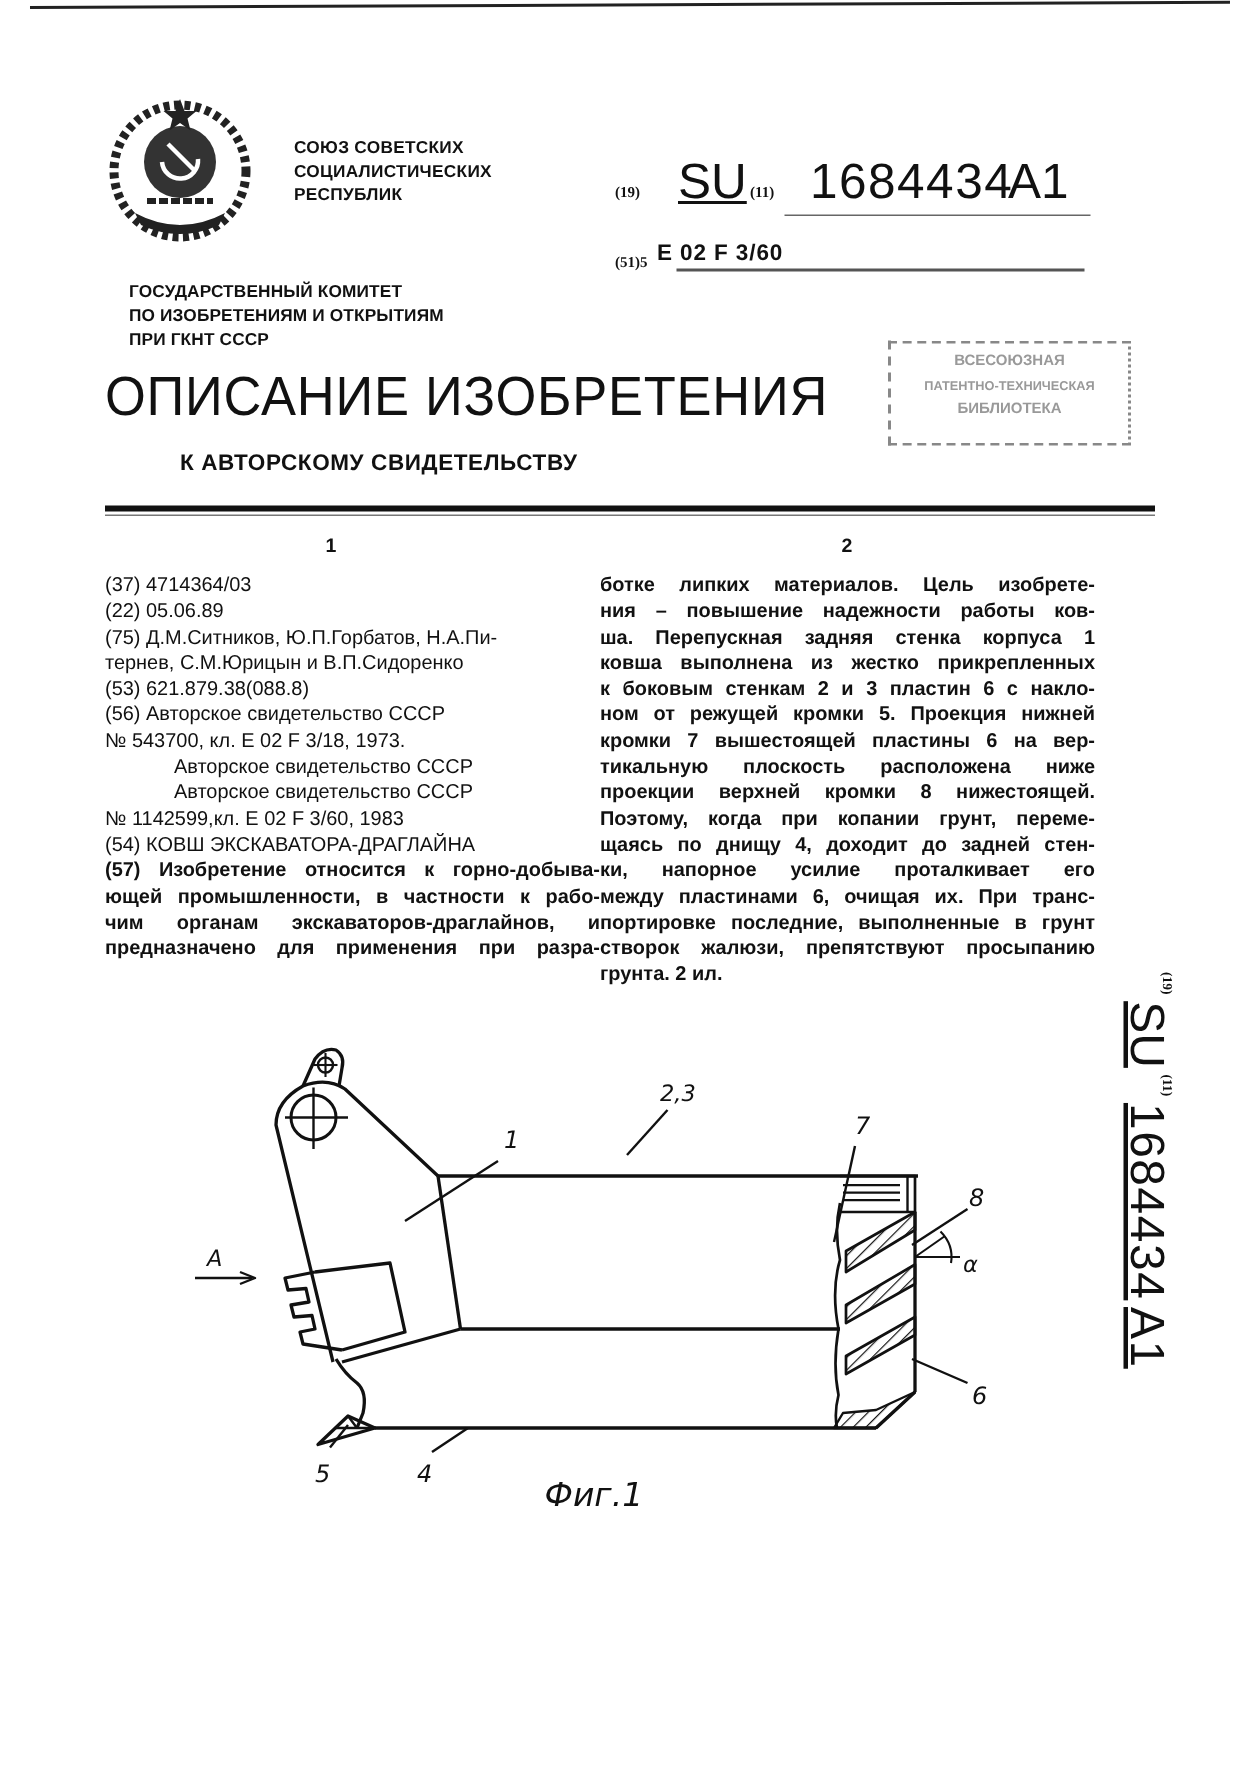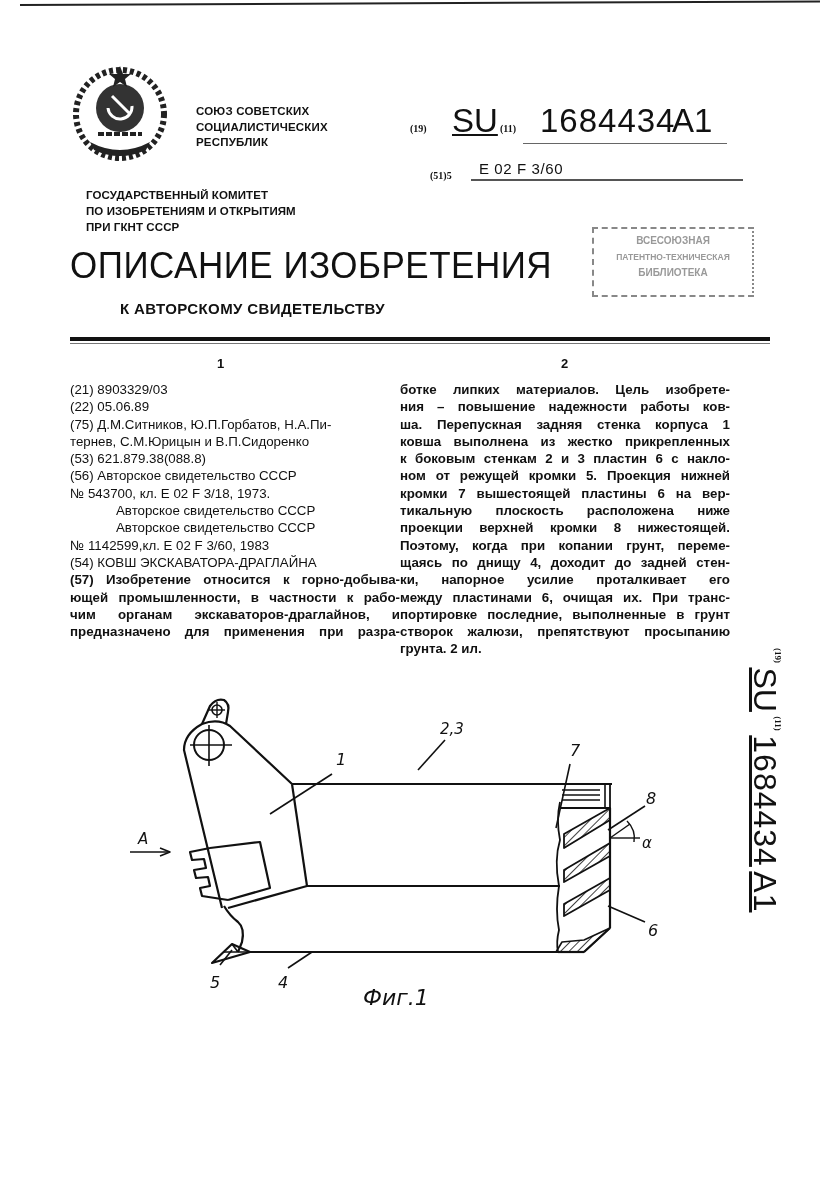--- a/index.html
+++ b/index.html
@@ -3,31 +3,31 @@
 <meta charset="utf-8">
 <style>
   html, body { margin: 0; padding: 0; background: #ffffff; }
   body {
     width: 840px; height: 1187px; position: relative; overflow: hidden;
     font-family: "Liberation Sans", "DejaVu Sans", sans-serif; color: #111;
   }
   .abs { position: absolute; }
   .top-rule { left: 20px; top: 4px; width: 800px; height: 2px; background: #222; transform: rotate(-0.25deg); transform-origin: left; }
   .emblem { left: 68px; top: 62px; width: 104px; height: 100px; }
-  .union { left: 196px; top: 104px; font-size: 11.5px; font-weight: bold; line-height: 15.5px; letter-spacing: 0.2px; }
+  .union { left: 196px; top: 92px; font-size: 11.5px; font-weight: bold; line-height: 15.5px; letter-spacing: 0.2px; }
   .committee { left: 74px; top: 187px; font-size: 11.5px; font-weight: bold; line-height: 16px; letter-spacing: 0.1px; margin-left: 12px; }
   .patent-line { left: 410px; top: 103px; width: 330px; height: 40px; }
   .patent-line .code { position: absolute; font-family: "Liberation Serif", serif; font-weight: bold; font-size: 10px; }
   .patent-line .su { position: absolute; left: 42px; top: 0; font-size: 33px; line-height: 36px; text-decoration: underline; text-decoration-thickness: 1.5px; text-underline-offset: 2px; }
   .patent-line .num { position: absolute; left: 130px; top: 0; font-size: 33px; line-height: 36px; letter-spacing: 1px; }
   .patent-line .kind { position: absolute; left: 262px; top: 0; font-size: 33px; line-height: 36px; }
   .patent-line .uline { position: absolute; left: 113px; top: 40px; width: 204px; height: 1px; background: #666; }
-  .ipc { left: 410px; top: 165px; width: 320px; margin-left: 20px; }
+  .ipc { left: 410px; top: 165px; width: 320px; }
   .ipc .code { font-family: "Liberation Serif", serif; font-weight: bold; font-size: 10px; }
-  .ipc .val { position: absolute; left: 49px; top: -5px; font-size: 15px; letter-spacing: 0.6px; }
+  .ipc .val { position: absolute; left: 28px; top: -5px; font-size: 15px; letter-spacing: 0.6px; font-weight: bold; }
   .ipc .uline { position: absolute; left: 41px; top: 14px; width: 272px; height: 2px; background: #555; }
   .stamp { left: 592px; top: 227px; width: 162px; height: 70px; border: 2px dashed #888; border-right-style: dotted; color: #999; font-size: 10px; font-weight: bold; text-align: center; line-height: 16px; padding-top: 4px; box-sizing: border-box; }
   .title { left: 70px; top: 245px; font-size: 35px; letter-spacing: 0.5px; font-weight: normal; transform: scaleY(1.05); }
   .subtitle { left: 72px; top: 300px; font-size: 15px; font-weight: bold; letter-spacing: 0.4px; margin-left: 48px; }
   .rule-thick { left: 70px; top: 337px; width: 700px; height: 4px; background: #111; }
   .rule-thin { left: 70px; top: 343px; width: 700px; height: 1px; background: #777; }
   .colnum { top: 356px; font-size: 13px; font-weight: bold; }
   .col { top: 381px; width: 330px; font-size: 13.3px; line-height: 17.3px; font-weight: bold; }
   .col p { margin: 0; }
   .col .indent { padding-left: 46px; }
@@ -95,21 +95,21 @@
 <div class="abs title">ОПИСАНИЕ ИЗОБРЕТЕНИЯ</div>
 <div class="abs subtitle">К АВТОРСКОМУ СВИДЕТЕЛЬСТВУ</div>
 
 <div class="abs rule-thick"></div>
 <div class="abs rule-thin"></div>
 
 <div class="abs colnum" style="left:217px;">1</div>
 <div class="abs colnum" style="left:561px;">2</div>
 
 <div class="abs col col1" style="font-weight:normal;">
-  <p>(21) 8903329/03</p>
+  <p>(37) 4714364/03</p>
   <p>(22) 05.06.89</p>
   <p>(75) Д.М.Ситников,  Ю.П.Горбатов,  Н.А.Пи-</p>
   <p>тернев, С.М.Юрицын и В.П.Сидоренко</p>
   <p>(53) 621.879.38(088.8)</p>
   <p>(56) Авторское свидетельство СССР</p>
   <p>№ 543700, кл. Е 02 F 3/18, 1973.</p>
   <p class="indent">Авторское свидетельство  СССР</p>
   <p class="indent">Авторское свидетельство  СССР</p>
   <p>№ 1142599,кл. Е  02  F  3/60, 1983</p>
   <p>(54) КОВШ ЭКСКАВАТОРА-ДРАГЛАЙНА</p>

